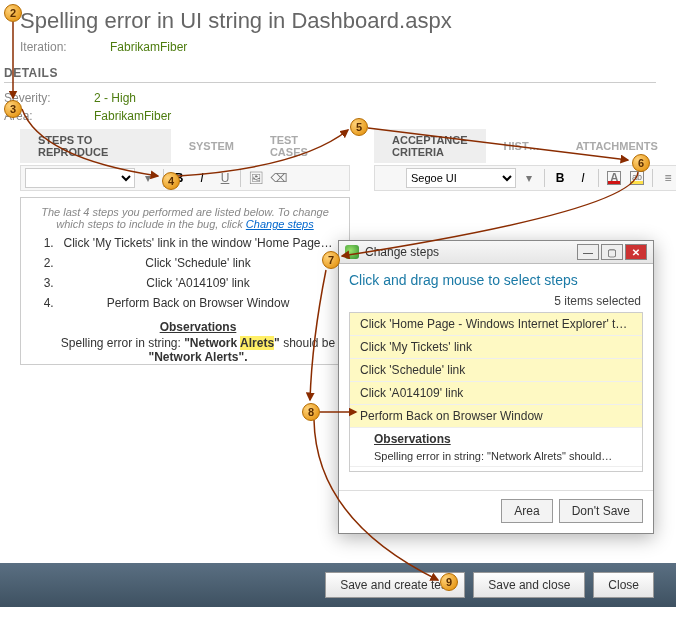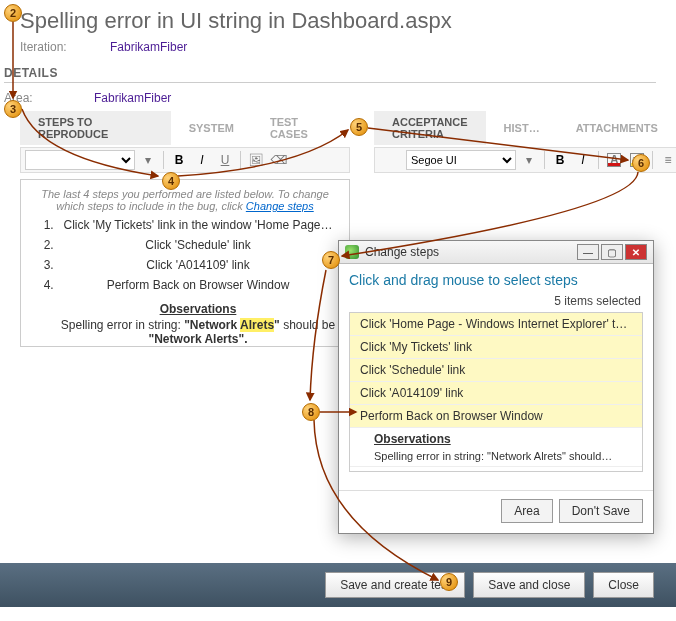--- a/index.html
+++ b/index.html
@@ -10,21 +10,21 @@
     color: #333;
     background: #fff;
     width: 676px;
     height: 621px;
     position: relative;
     overflow: hidden;
   }
   .page-title { font-size: 22px; font-weight: 300; color: #666; padding: 8px 20px 4px 20px; }
   .row { display: flex; padding: 2px 20px; }
   .label { color: #888; width: 90px; flex-shrink: 0; }
-  .value { color: #4c1d95; }
+  .value { color: #4d7c0f; }
   .section-heading { font-weight: bold; color: #666; padding: 10px 20px 2px; letter-spacing: .5px; }
   .underline { border-bottom: 1px solid #ccc; margin: 0 20px 6px 20px; }
   .two-col { display: flex; }
   .col-left { width: 370px; flex-shrink: 0; }
   .col-right { flex: 1; }
   
   .tabs-row { display: flex; align-items: center; margin: 4px 20px 0; }
   .tab { padding: 5px 18px; font-size: 11px; font-weight: bold; color: #aaa; cursor: pointer; }
   .tab.active { color: #555; background: #eee; }
   .tabs-right { display: flex; align-items: center; margin: 4px 20px 0 4px; }
@@ -95,20 +95,24 @@
 <div class="row">
   <div class="label">Iteration:</div>
   <div class="value">FabrikamFiber</div>
 </div>
 
 <div class="two-col">
   <div class="col-right">
     <div class="section-heading" style="padding-left:4px">DETAILS</div>
     <div class="underline" style="margin-left:4px"></div>
     <div class="row" style="padding-left:4px">
+        <div class="label">Severity:</div>
+        <div class="value">2 - High</div>
+      </div>
+    <div class="row" style="padding-left:4px">
         <div class="label">Area:</div>
         <div class="value">FabrikamFiber</div>
       </div>
   </div>
 </div>
 
 <div class="two-col">
   <div class="col-left">
     <div class="tabs-row">
       <div class="tab active">STEPS TO REPRODUCE</div>

